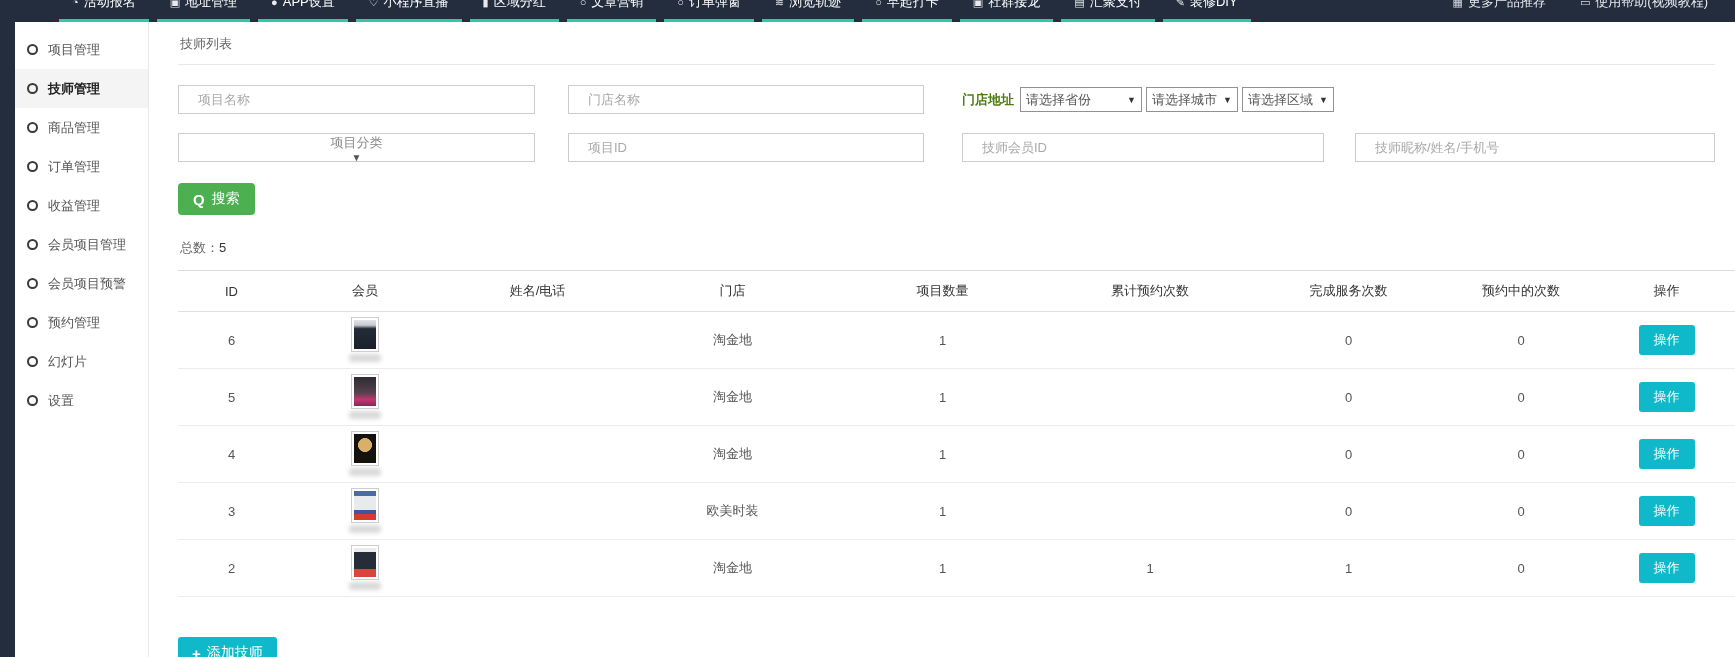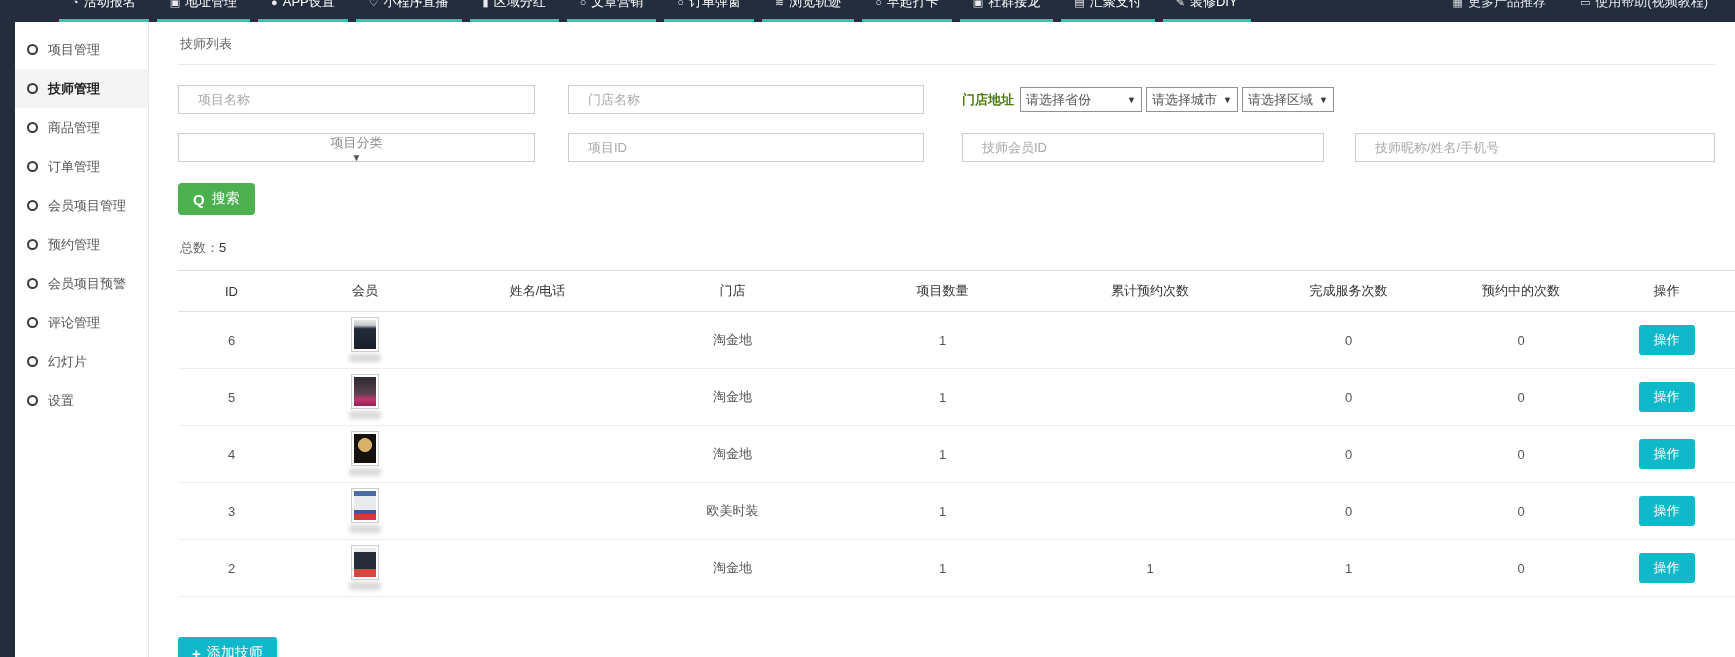--- a/index.html
+++ b/index.html
@@ -156,33 +156,33 @@
   <div class="side-item">
     <span class="o-icon"></span>
     <span>商品管理</span>
   </div>
   <div class="side-item">
     <span class="o-icon"></span>
     <span>订单管理</span>
   </div>
   <div class="side-item">
     <span class="o-icon"></span>
+    <span>收益管理</span>
+  </div>
+  <div class="side-item">
+    <span class="o-icon"></span>
     <span>会员项目管理</span>
   </div>
   <div class="side-item">
     <span class="o-icon"></span>
+    <span>会员项目预警</span>
+  </div>
+  <div class="side-item">
+    <span class="o-icon"></span>
     <span>预约管理</span>
-  </div>
-  <div class="side-item">
-    <span class="o-icon"></span>
-    <span>会员项目预警</span>
-  </div>
-  <div class="side-item">
-    <span class="o-icon"></span>
-    <span>评论管理</span>
   </div>
   <div class="side-item">
     <span class="o-icon"></span>
     <span>幻灯片</span>
   </div>
   <div class="side-item">
     <span class="o-icon"></span>
     <span>设置</span>
   </div>
 </div>

